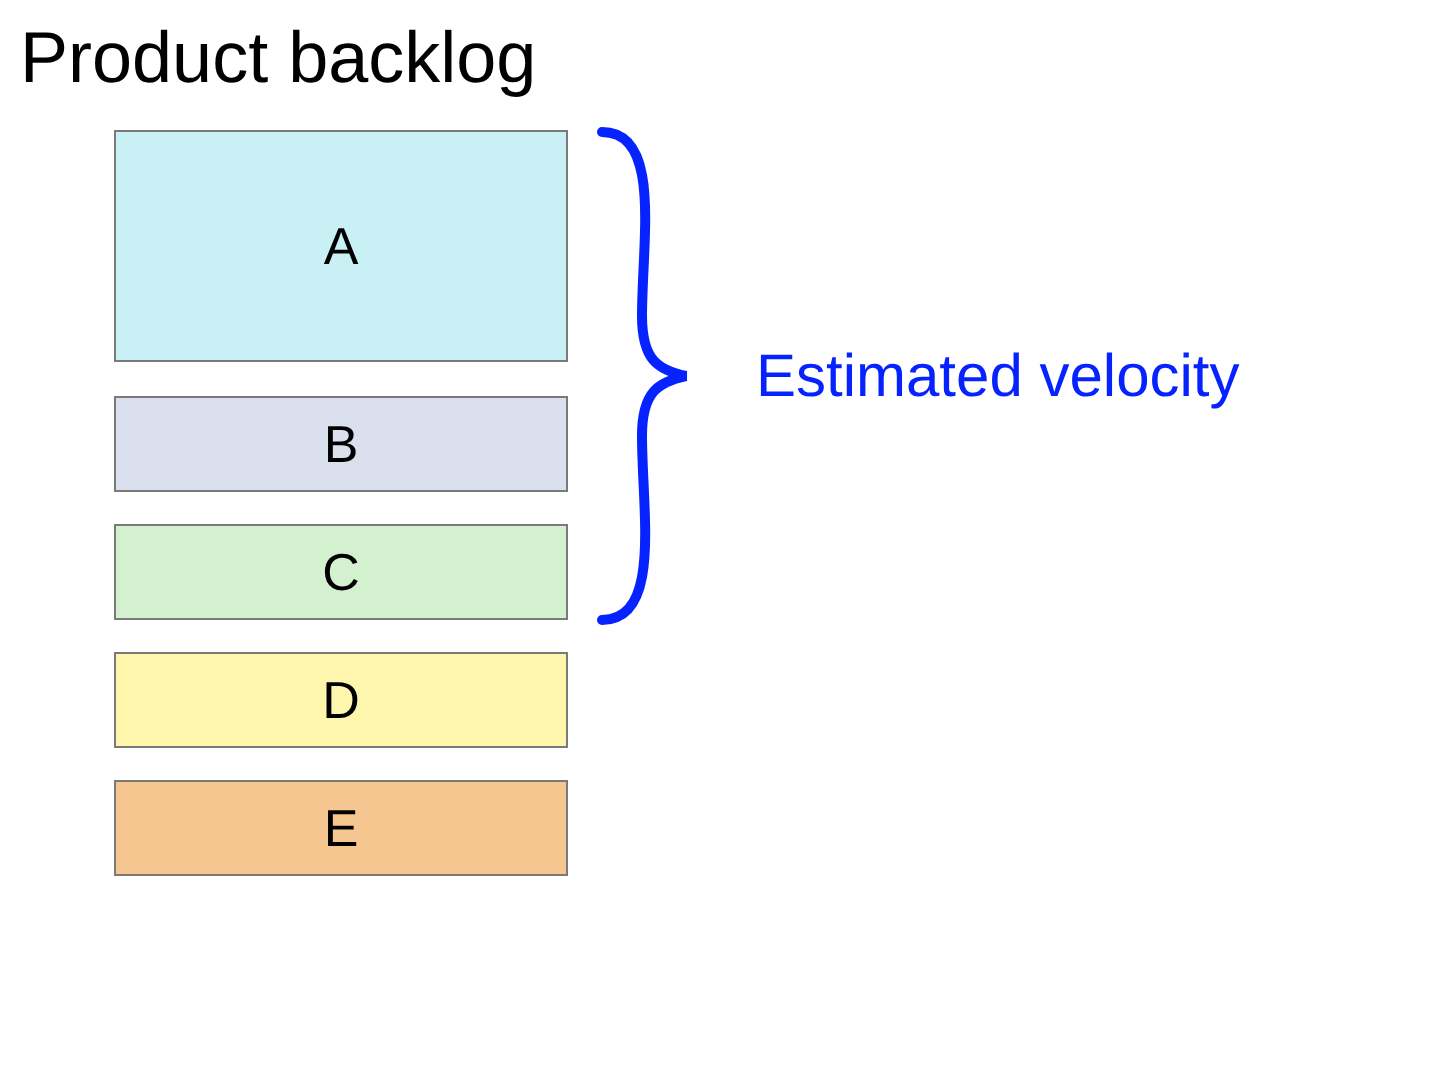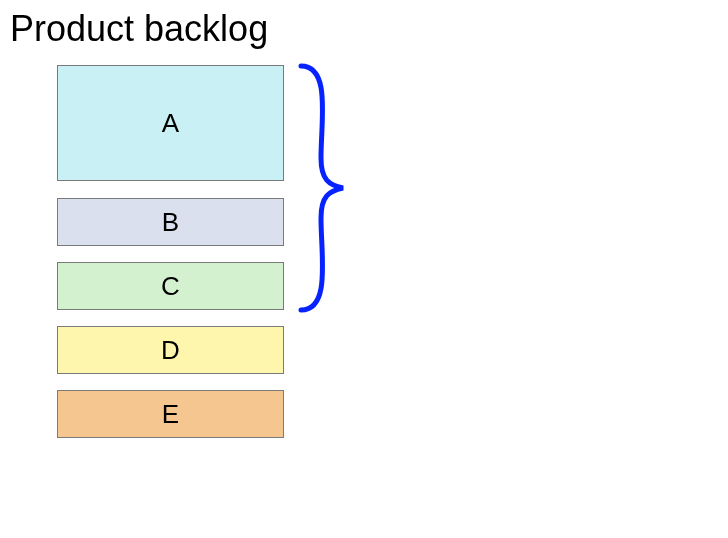--- a/index.html
+++ b/index.html
@@ -38,14 +38,15 @@
   </div>
 
   <svg class="brace" width="70" height="252" viewBox="0 0 70 252">
     <path d="M 6 4
              C 36 4 26 58 26 96
              C 26 118 34 123 48 126
              C 34 129 26 134 26 156
              C 26 194 36 248 6 248" fill="none" stroke="#0623ff" stroke-width="5" stroke-linecap="round"></path>
   </svg>
 
+  <div class="annot">Estimated velocity</div>
 
 </div>
 
 </body></html>

